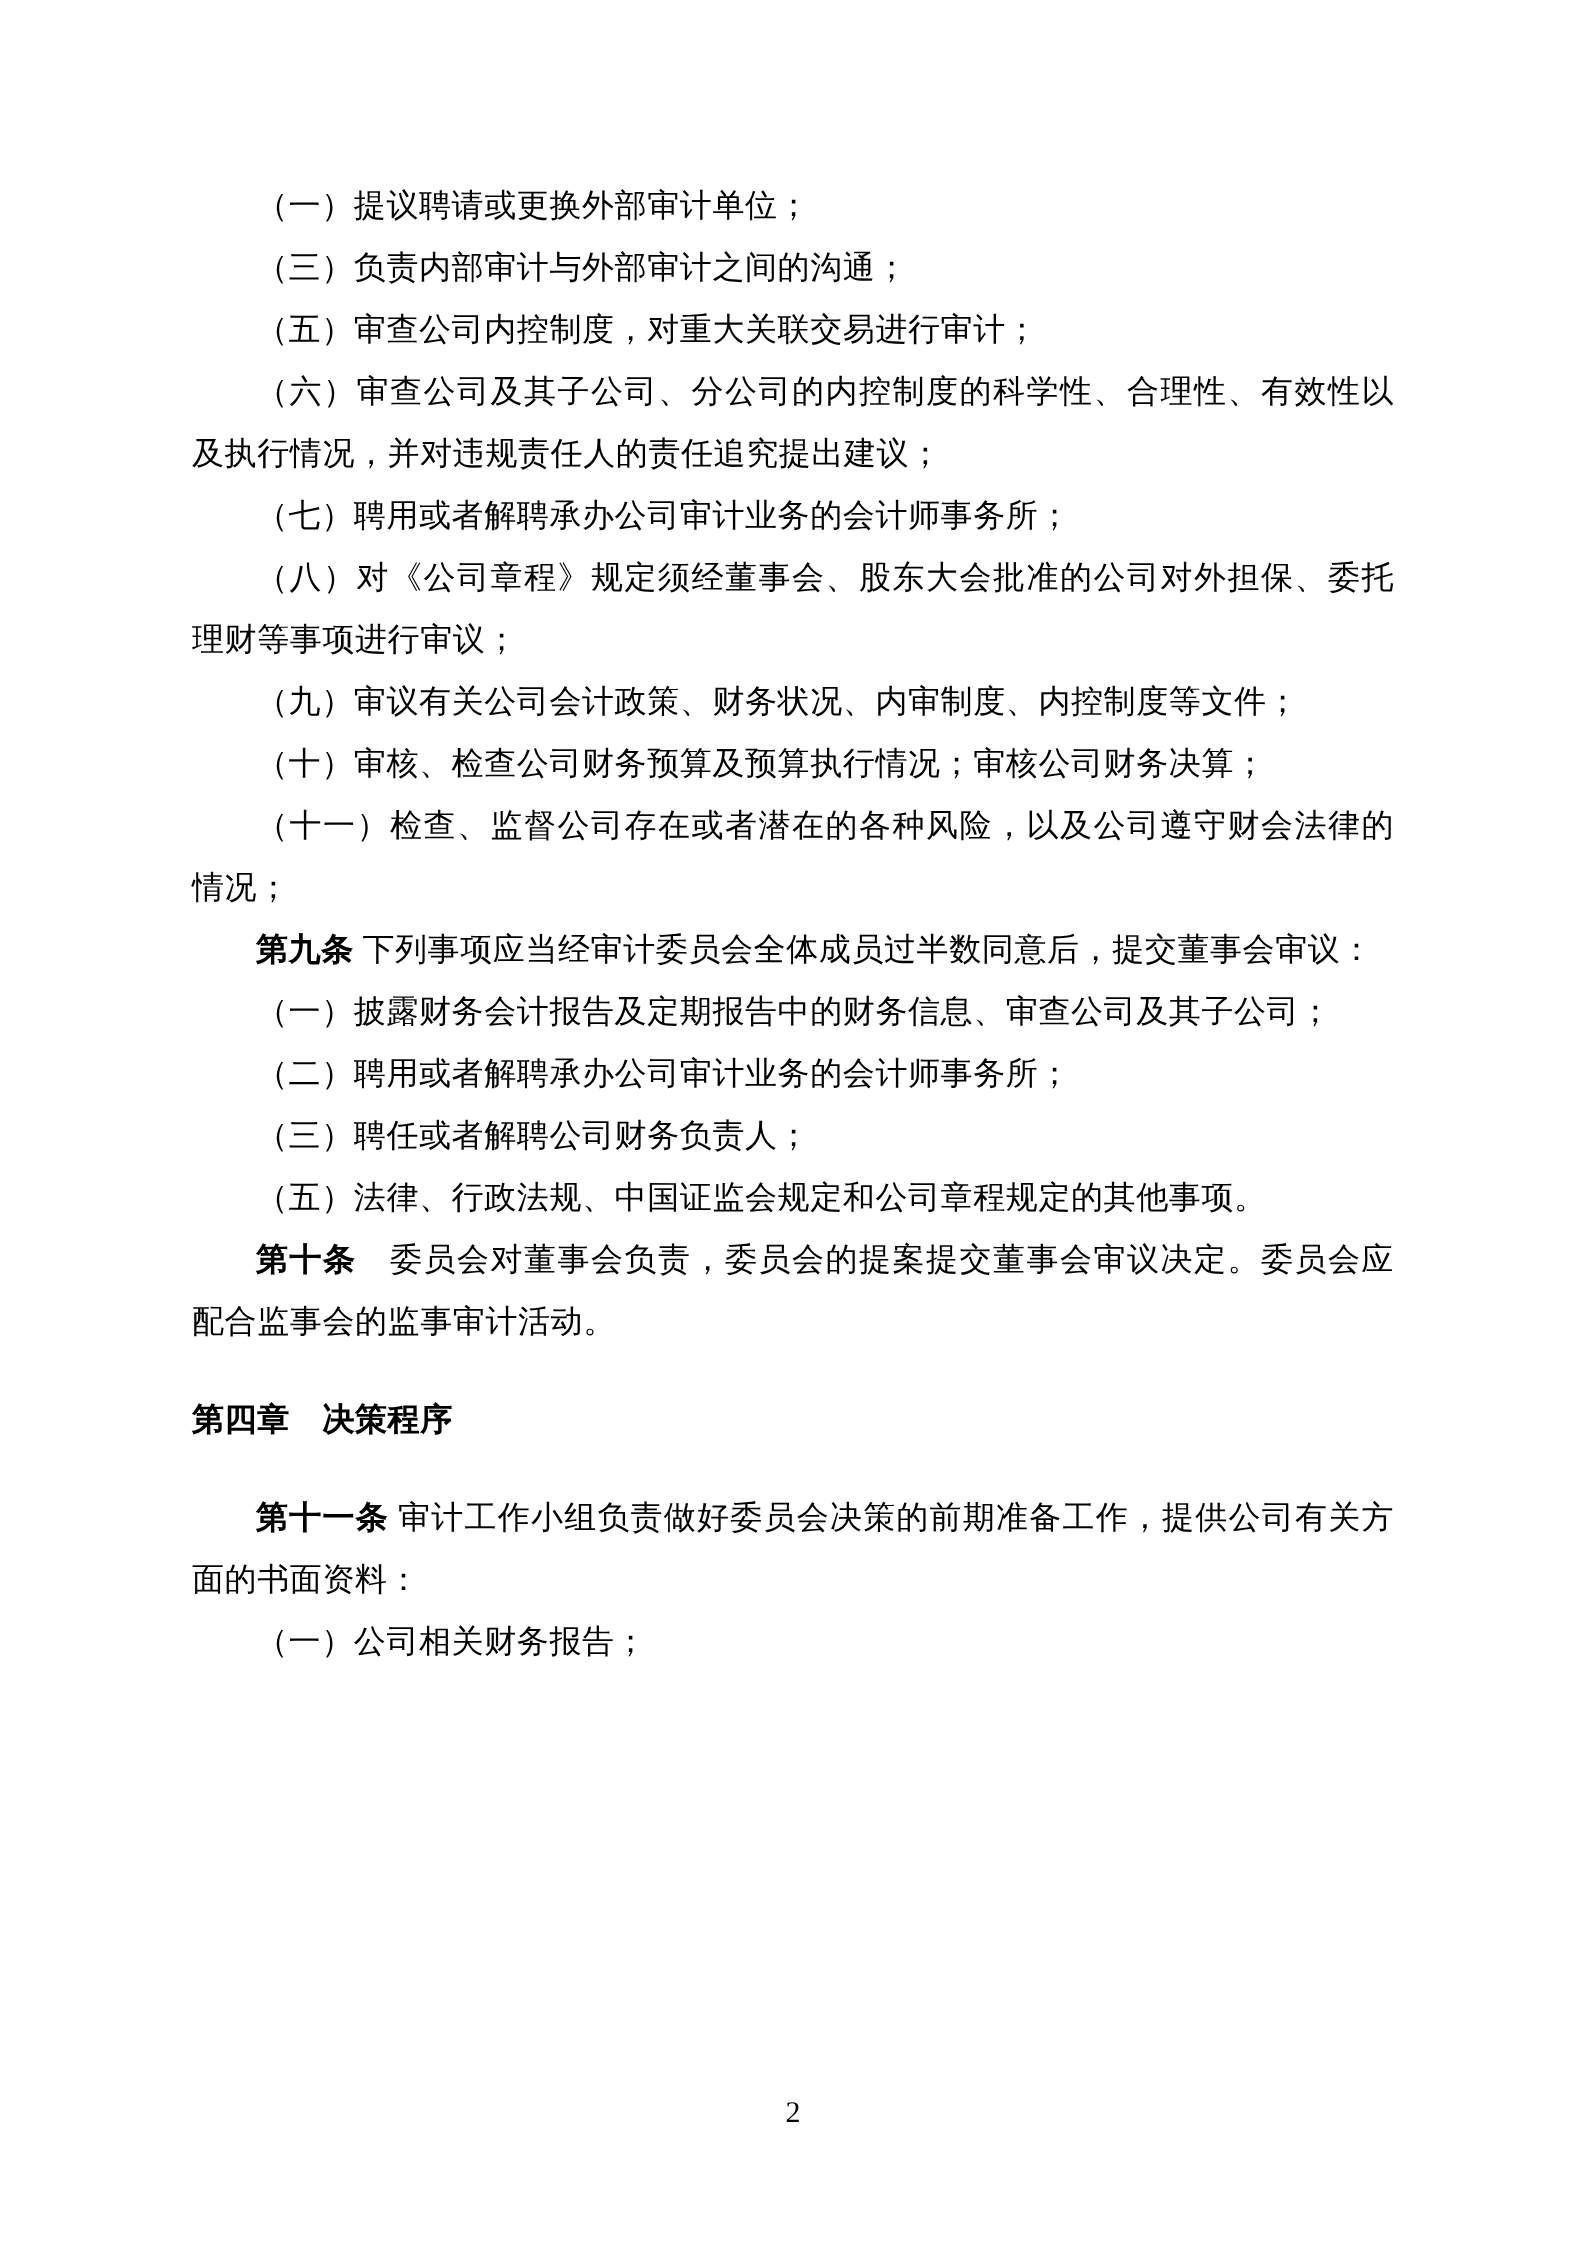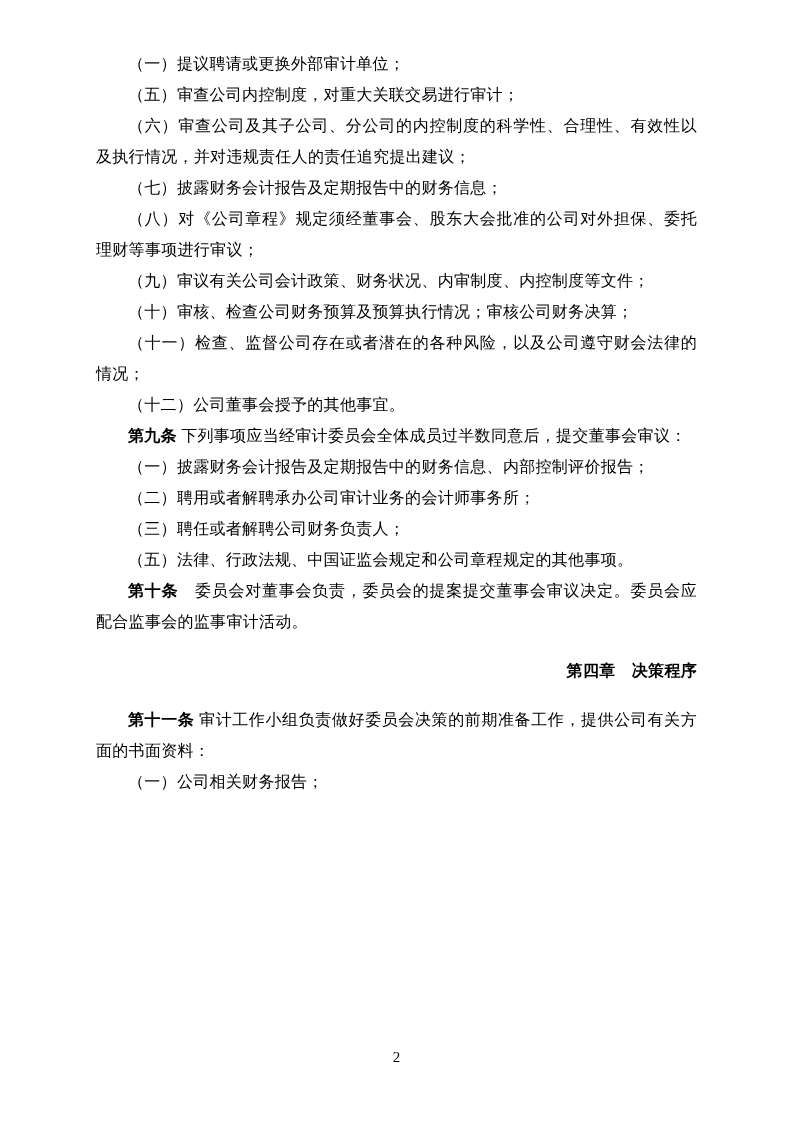--- a/index.html
+++ b/index.html
@@ -9,37 +9,37 @@
   }
   .page {
     position: relative;
     width: 793px;
     height: 1122px;
     margin: 0 auto;
     background: #ffffff;
     color: #000000;
     font-family: "Liberation Serif", "DejaVu Serif", serif;
     box-sizing: border-box;
-    padding: 48px 96px 0 96px;
+    padding: 88px 96px 0 96px;
     overflow: hidden;
   }
   .content {
     width: 601px;
   }
   .para {
     margin: 0;
     font-size: 16px;
     line-height: 31px;
     text-align: justify;
     text-indent: 32px;
     letter-spacing: 0.3px;
     word-break: break-all;
   }
   .para.heading {
-    text-align: right;
+    text-align: left;
     text-indent: 0;
     font-weight: bold;
     margin: 18px 0 18px 0;
   }
   .para b {
     font-weight: bold;
   }
   .footer {
     position: absolute;
     left: 0;
@@ -52,30 +52,30 @@
     font-family: "Liberation Serif", "DejaVu Serif", serif;
     color: #000000;
   }
 </style>
 </head>
 <body>
 
 <div class="page">
   <div class="content" id="doc-body">
       <p class="para item">（一）提议聘请或更换外部审计单位；</p>
+      <p class="para item">（三）负责内部审计与外部审计之间的沟通；</p>
       <p class="para item">（五）审查公司内控制度，对重大关联交易进行审计；</p>
       <p class="para item">（六）审查公司及其子公司、分公司的内控制度的科学性、合理性、有效性以及执行情况，并对违规责任人的责任追究提出建议；</p>
-      <p class="para item">（七）披露财务会计报告及定期报告中的财务信息；</p>
+      <p class="para item">（七）聘用或者解聘承办公司审计业务的会计师事务所；</p>
       <p class="para item">（八）对《公司章程》规定须经董事会、股东大会批准的公司对外担保、委托理财等事项进行审议；</p>
       <p class="para item">（九）审议有关公司会计政策、财务状况、内审制度、内控制度等文件；</p>
       <p class="para item">（十）审核、检查公司财务预算及预算执行情况；审核公司财务决算；</p>
       <p class="para item">（十一）检查、监督公司存在或者潜在的各种风险，以及公司遵守财会法律的情况；</p>
-      <p class="para item">（十二）公司董事会授予的其他事宜。</p>
       <p class="para article"><b>第九条</b> 下列事项应当经审计委员会全体成员过半数同意后，提交董事会审议：</p>
-      <p class="para item">（一）披露财务会计报告及定期报告中的财务信息、内部控制评价报告；</p>
+      <p class="para item">（一）披露财务会计报告及定期报告中的财务信息、审查公司及其子公司；</p>
       <p class="para item">（二）聘用或者解聘承办公司审计业务的会计师事务所；</p>
       <p class="para item">（三）聘任或者解聘公司财务负责人；</p>
       <p class="para item">（五）法律、行政法规、中国证监会规定和公司章程规定的其他事项。</p>
       <p class="para article"><b>第十条</b>　委员会对董事会负责，委员会的提案提交董事会审议决定。委员会应配合监事会的监事审计活动。</p>
       <p class="para heading">第四章　决策程序</p>
       <p class="para article"><b>第十一条</b> 审计工作小组负责做好委员会决策的前期准备工作，提供公司有关方面的书面资料：</p>
       <p class="para item">（一）公司相关财务报告；</p>
     </div>
   <div class="footer">
     <span class="page-number">2</span>

